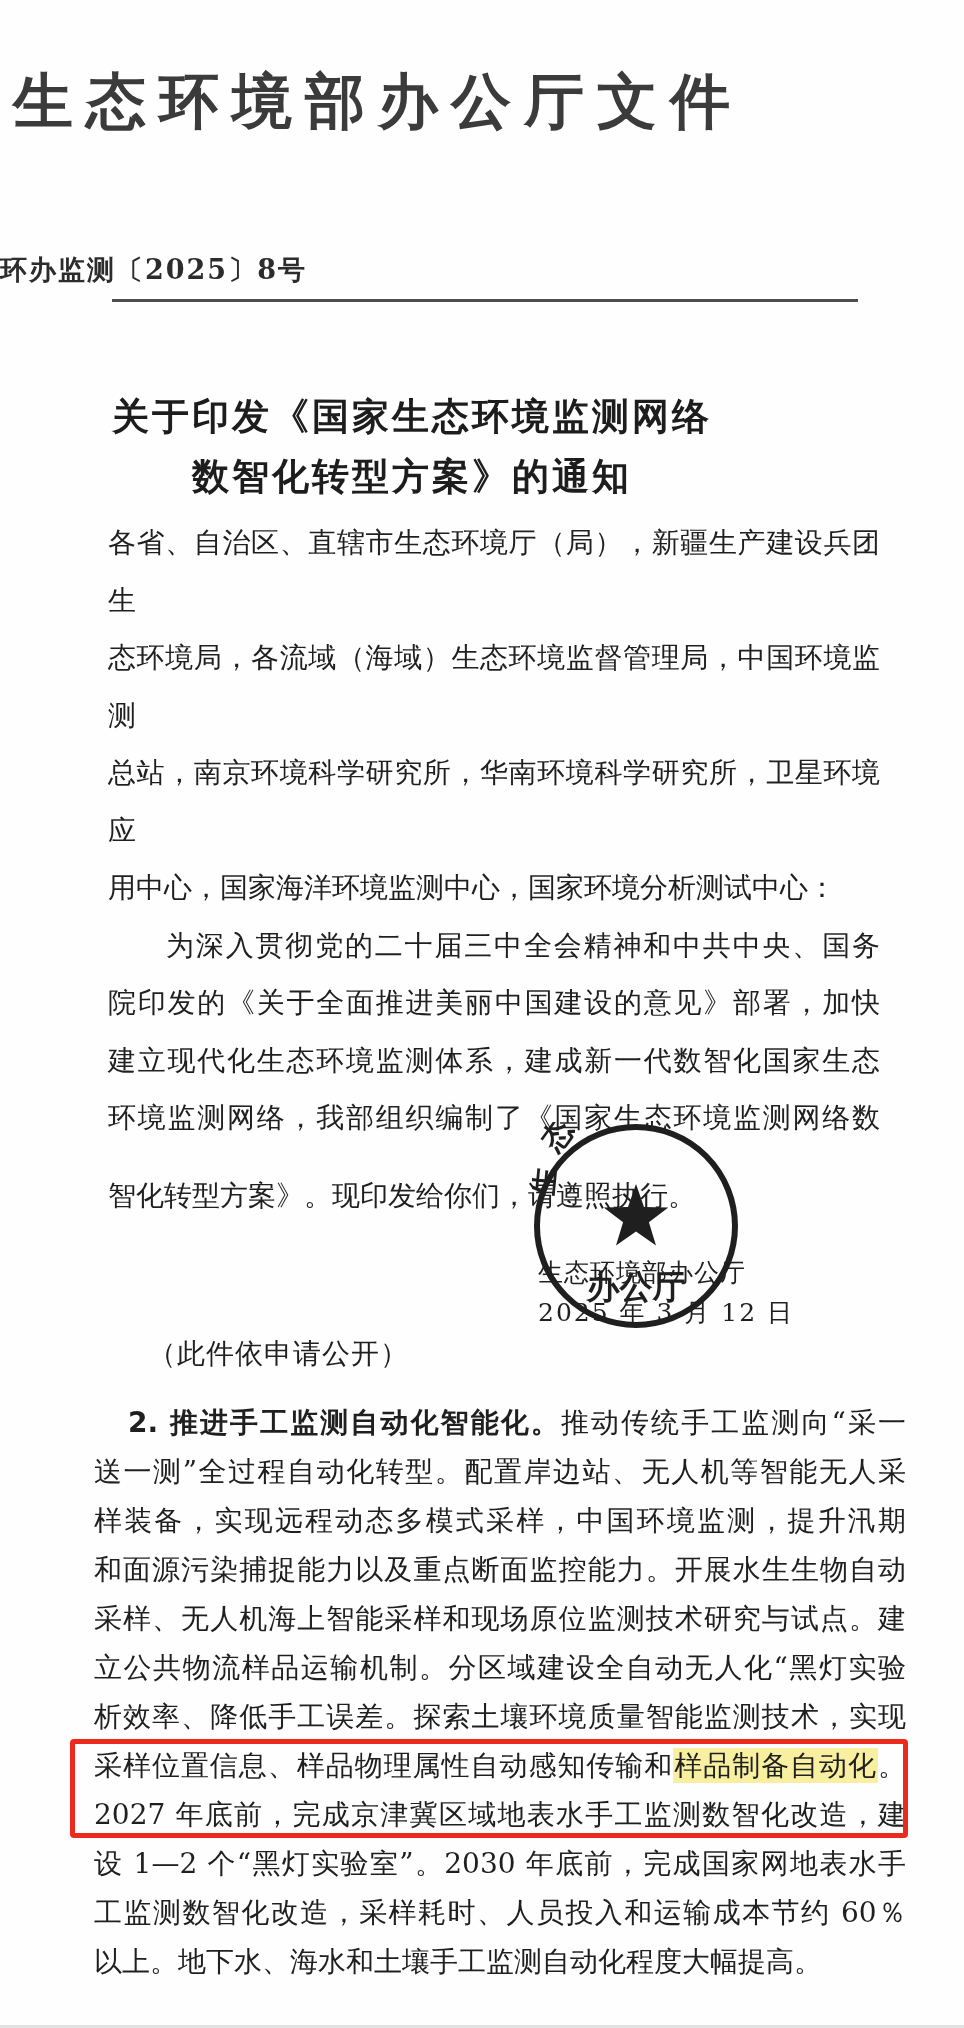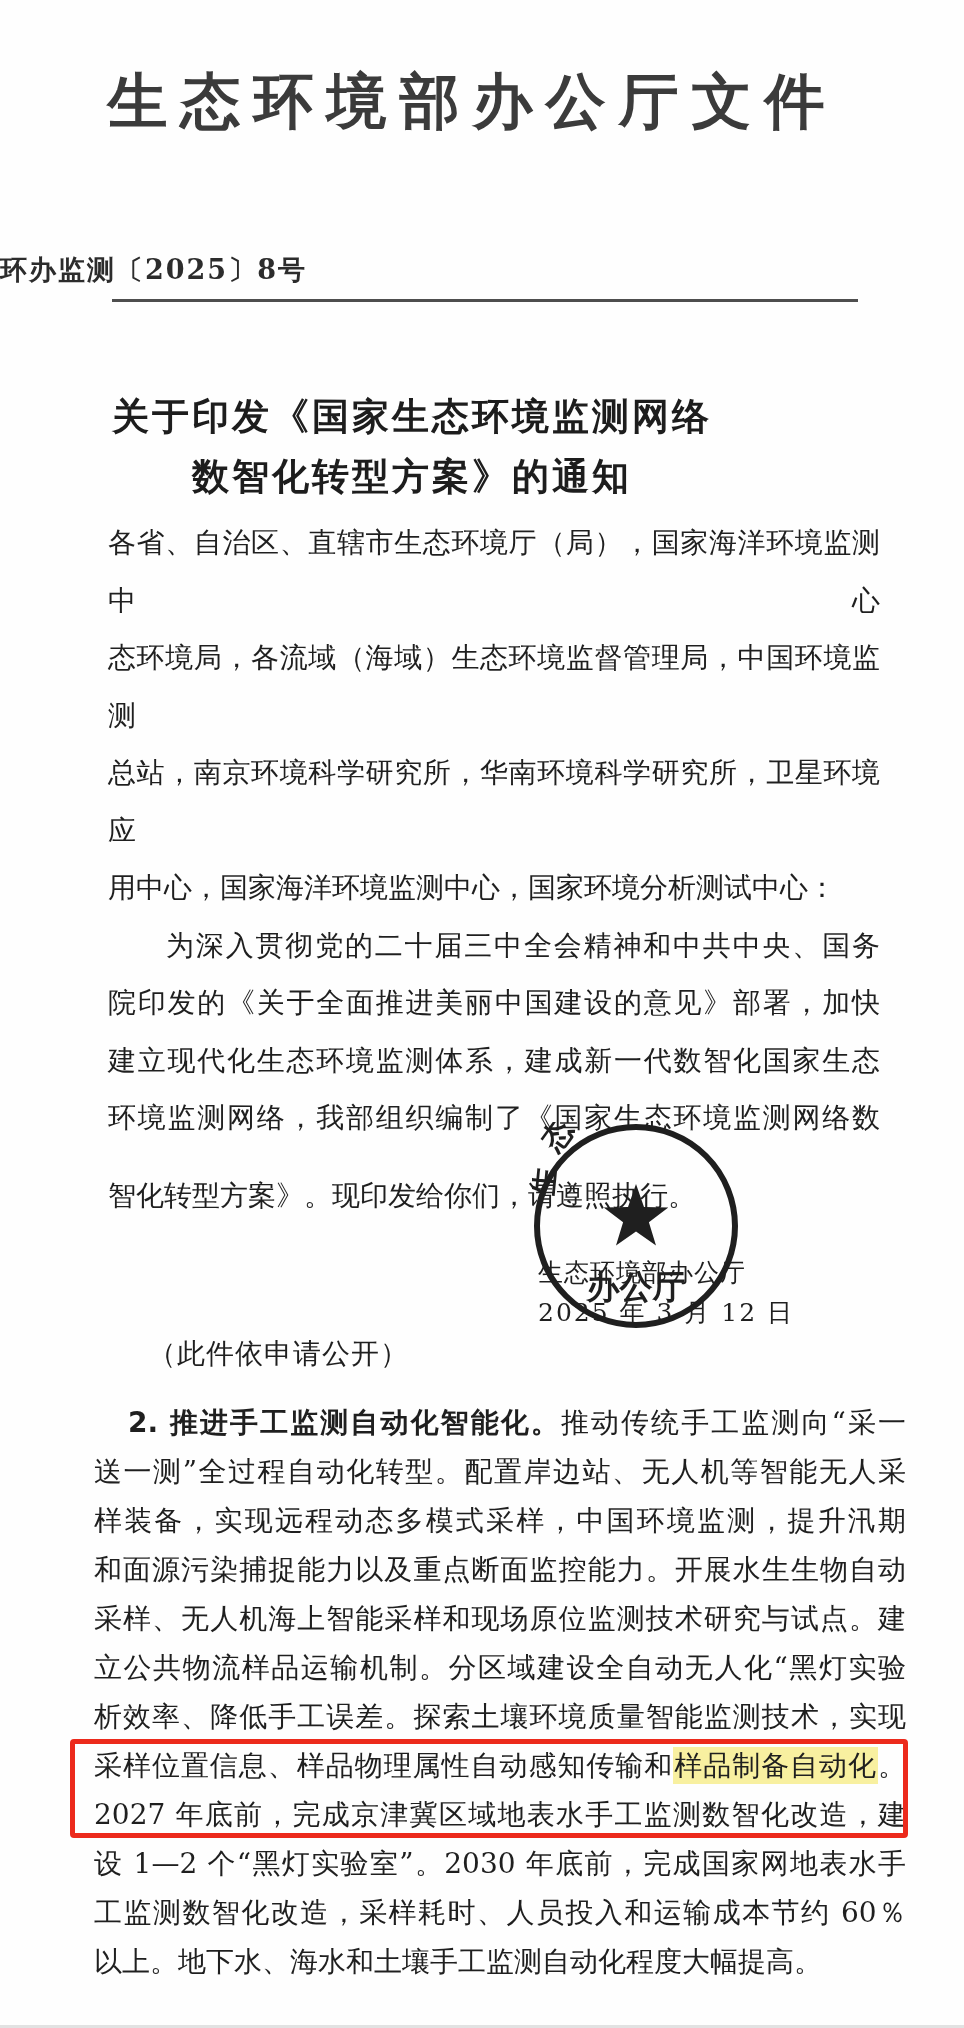--- a/index.html
+++ b/index.html
@@ -8,21 +8,21 @@
     width:964px;height:2028px;
     margin:0 auto;
     background:#fefefe;
     overflow:hidden;
     font-family:"DejaVu Serif","Liberation Serif",serif;
     color:#222222;
   }
   
   .header-title{
     position:absolute;top:62px;left:0;width:932px;
-    text-align:center;
+    text-align:left;
     font-size:60px;font-weight:700;
     letter-spacing:13px;padding-left:13px;box-sizing:border-box;
     color:#3b3b3b;
     white-space:nowrap;
   }
   .doc-number{
     position:absolute;top:252px;left:0;width:964px;
     text-align:left;
     font-size:27px;font-weight:600;
     letter-spacing:2px;
@@ -64,20 +64,21 @@
   .gap-top{margin-top:20px;}
   .lead{
     font-family:"DejaVu Sans","Liberation Sans",sans-serif;
     font-weight:700;
     margin-top:22px;
   }
   mark{
     background:#f8f0a0;
     color:inherit;
     padding:2px 1px;
+    font-family:Liberation Serif, serif;
   }
   
   .signature{
     position:absolute;top:1256px;left:538px;
     font-size:25px;letter-spacing:1px;color:#1f1f1f;
     white-space:nowrap;
   }
   .date{
     position:absolute;top:1296px;left:538px;
     font-size:25px;letter-spacing:2px;color:#1f1f1f;
@@ -115,21 +116,21 @@
   <div class="doc-number">环办监测〔2025〕8号</div>
 
   <div class="rule"></div>
 
   <div class="notice-title">
     <div>关于印发《国家生态环境监测网络</div>
     <div>数智化转型方案》的通知</div>
   </div>
 
   <div class="body1">
-    <div class="jline">各省、自治区、直辖市生态环境厅（局），国家海洋环境监测中心</div>
+    <div class="jline">各省、自治区、直辖市生态环境厅（局），新疆生产建设兵团生</div>
     <div class="jline">态环境局，各流域（海域）生态环境监督管理局，中国环境监测</div>
     <div class="jline">总站，南京环境科学研究所，华南环境科学研究所，卫星环境应</div>
     <div class="jline endline">用中心，国家海洋环境监测中心，国家环境分析测试中心：</div>
     <div class="jline indent2">为深入贯彻党的二十届三中全会精神和中共中央、国务</div>
     <div class="jline">院印发的《关于全面推进美丽中国建设的意见》部署，加快</div>
     <div class="jline">建立现代化生态环境监测体系，建成新一代数智化国家生态</div>
     <div class="jline">环境监测网络，我部组织编制了《国家生态环境监测网络数</div>
     <div class="jline endline gap-top">智化转型方案》。现印发给你们，请遵照执行。</div>
   </div>
 

